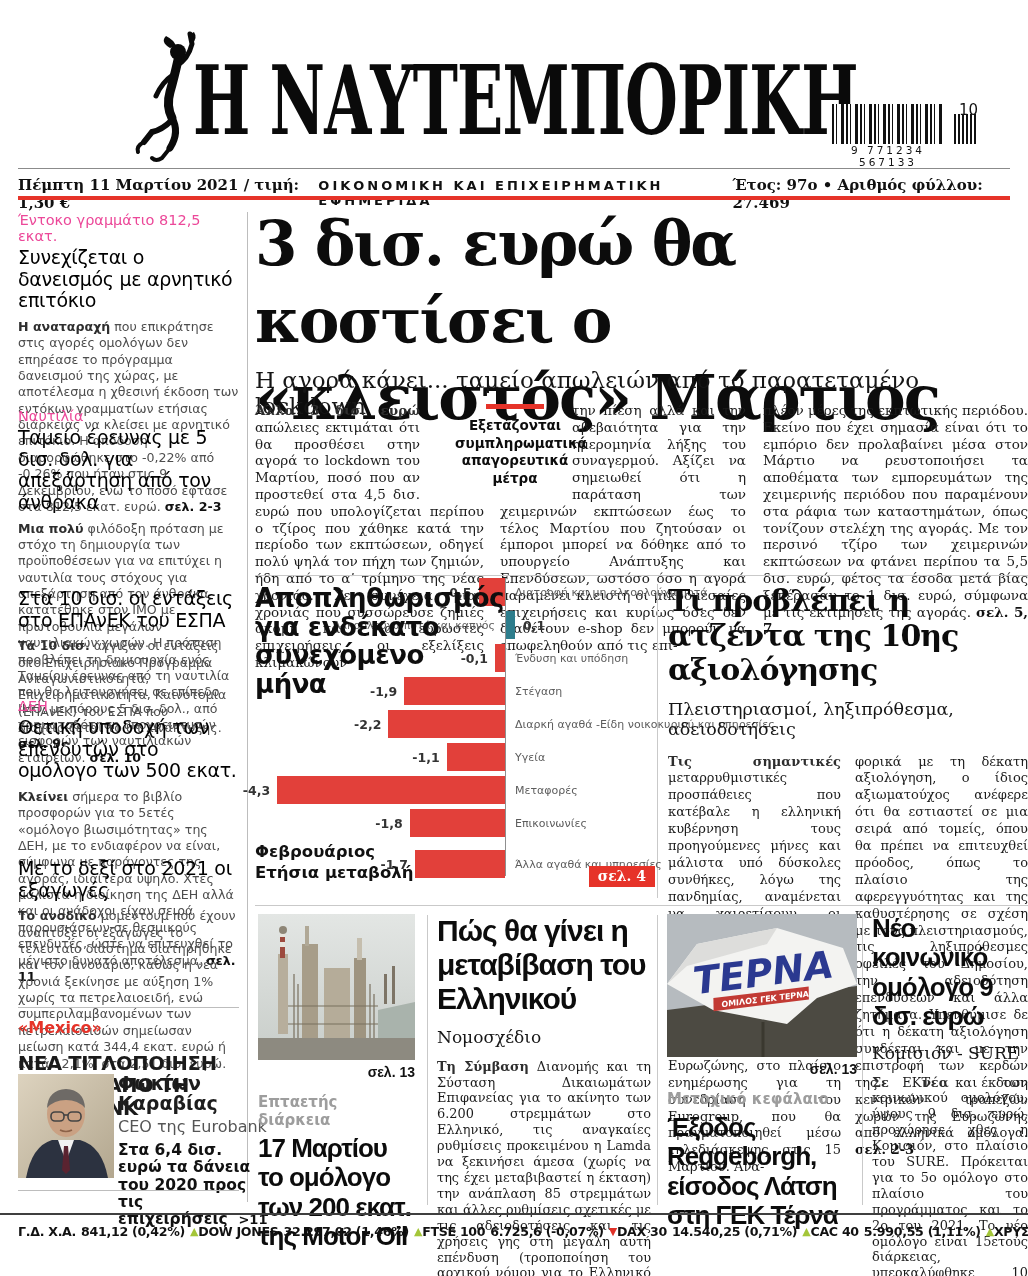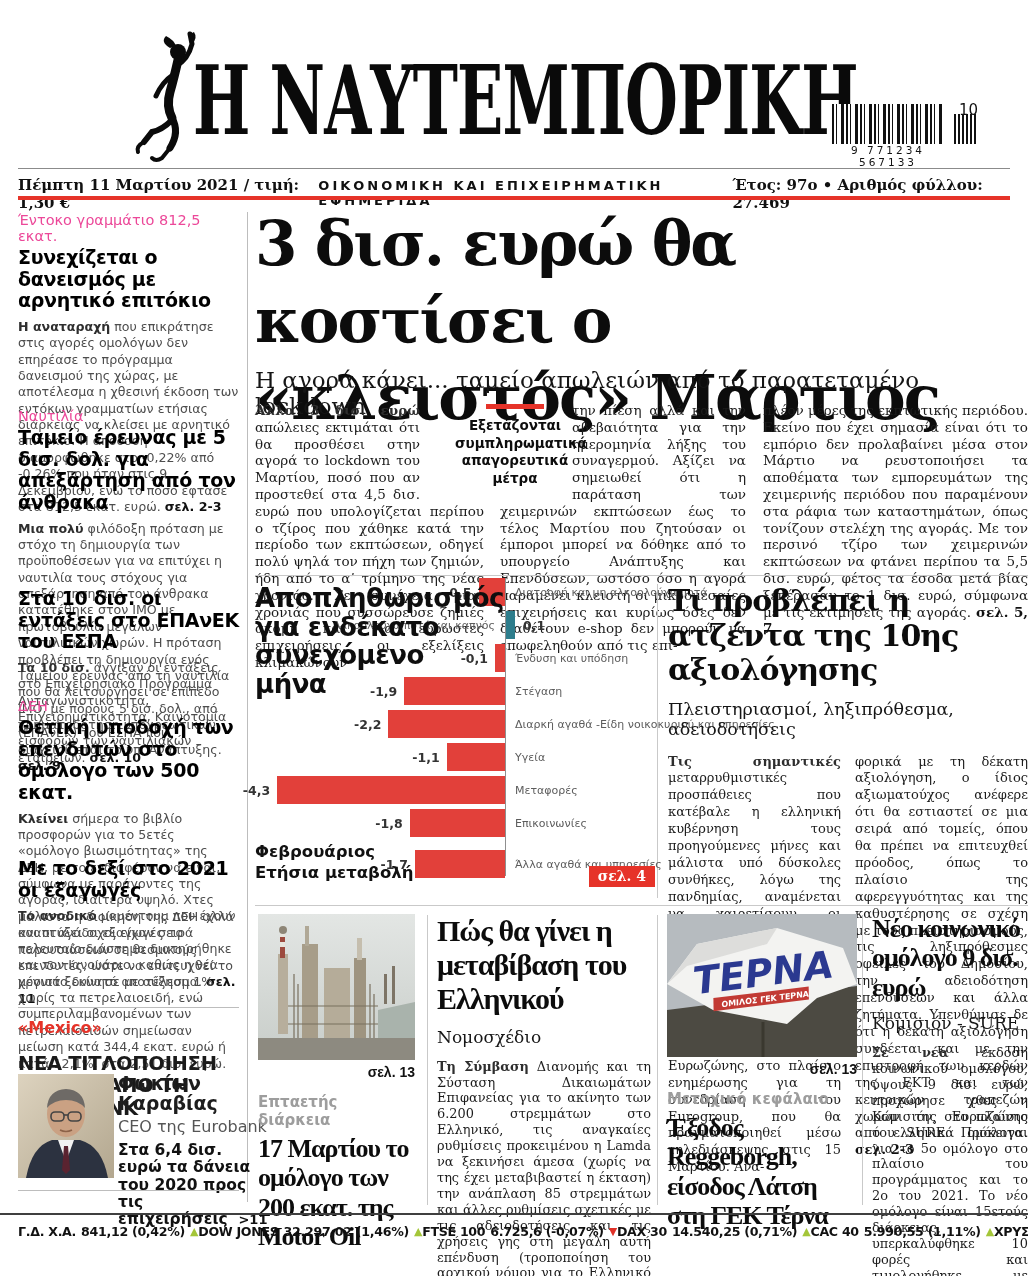--- a/index.html
+++ b/index.html
@@ -29,21 +29,21 @@
   .date-left{font-family:"DejaVu Serif","Liberation Serif",serif;font-weight:bold;font-size:15px;}
   .date-center{font-weight:bold;font-size:13px;letter-spacing:3px;}
   .date-right{font-family:"DejaVu Serif","Liberation Serif",serif;font-weight:bold;font-size:15px;}
   #red-rule{left:18px;top:196px;width:992px;height:4px;background:#e63329;}
 
   
   #sidebar{left:18px;top:212px;width:221px;height:990px;}
   #sidebar-divider{left:247px;top:212px;height:990px;border-left:1px solid #bdbdbd;}
   .sb-art{position:absolute;left:0;width:221px;}
   .kicker{font-size:14.5px;color:#ec4899;margin-bottom:3px;}
-  .sb-head{font-weight:bold;font-size:19px;line-height:1.14;letter-spacing:-0.3px;color:#000;margin-bottom:7px;}
+  .sb-head{font-weight:normal;font-size:19px;line-height:1.14;letter-spacing:-0.3px;color:#000;margin-bottom:7px;}
   .sb-body{font-size:12.6px;line-height:1.3;color:#4d4d4d;}
   .lead{font-weight:bold;color:#2e2e2e;}
   .pref{font-weight:bold;color:#111;}
   .sb-hr{position:absolute;left:0;width:221px;border-top:1px solid #bdbdbd;}
   .red-kicker{font-weight:bold;font-size:16px;color:#e63329;margin-bottom:16px;}
   .caps-head{font-weight:bold;font-size:19.5px;line-height:1.15;letter-spacing:-0.3px;color:#1a1a1a;}
   .mini-hr{width:58px;border-top:2px solid #9a9a9a;margin-top:10px;}
   #profile{display:flex;gap:4px;}
   #profile-photo{width:96px;height:104px;flex:0 0 auto;}
   .prof-name{font-weight:bold;font-size:19px;line-height:1.05;color:#1d1d1d;}
@@ -95,21 +95,21 @@
   .ag-col{width:173px;font-family:"DejaVu Serif","Liberation Serif",serif;
     font-size:13px;line-height:16.9px;text-align:justify;color:#1c1c1c;}
 
   
   #bottom-hr{left:255px;top:905px;width:773px;border-top:1px solid #c9c9c9;}
   .bdiv{top:915px;height:290px;border-left:1px solid #c9c9c9;}
   .b-block{top:914px;}
   .photo-cap{text-align:right;font-family:Liberation Sans, sans-serif;
     font-weight:bold;font-size:14px;color:#111;}
   .gray-kicker{font-weight:bold;font-size:15px;color:#9d9d9d;margin-top:13px;}
-  .b-head{font-family:Liberation Serif, serif;font-weight:bold;
+  .b-head{font-family:Liberation Sans, sans-serif;font-weight:bold;
     font-size:26px;line-height:1.13;letter-spacing:-1px;color:#0c0c0c;margin-top:5px;}
   .b-head-lg{font-size:30px;}
   .b-kicker{font-family:"DejaVu Serif","Liberation Serif",serif;font-size:17px;color:#161616;margin-top:11px;}
   .b-body{font-family:"DejaVu Serif","Liberation Serif",serif;font-size:12.9px;line-height:15.9px;
     text-align:justify;color:#1c1c1c;margin-top:12px;}
 
   
   #ticker{left:0;top:1213px;width:1028px;border-top:2px solid #3f3f3f;}
   #ticker-row{display:flex;align-items:center;justify-content:space-between;padding:9px 18px 0;}
   .tk-item{display:flex;align-items:center;gap:5px;font-weight:bold;font-size:12.6px;letter-spacing:-0.3px;white-space:nowrap;color:#111;}

